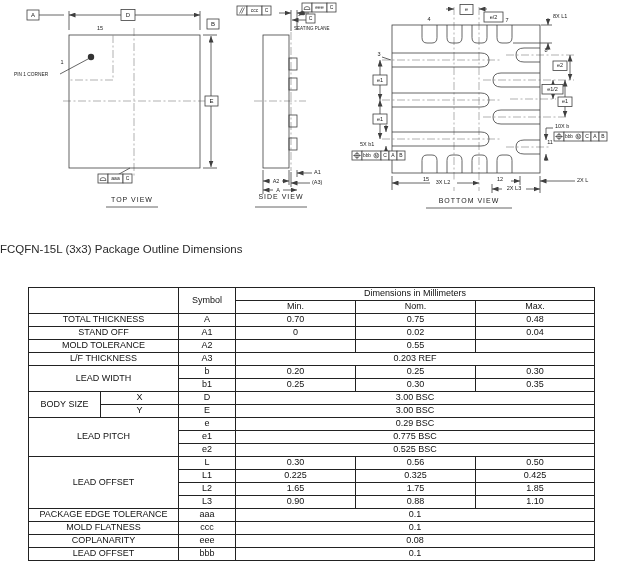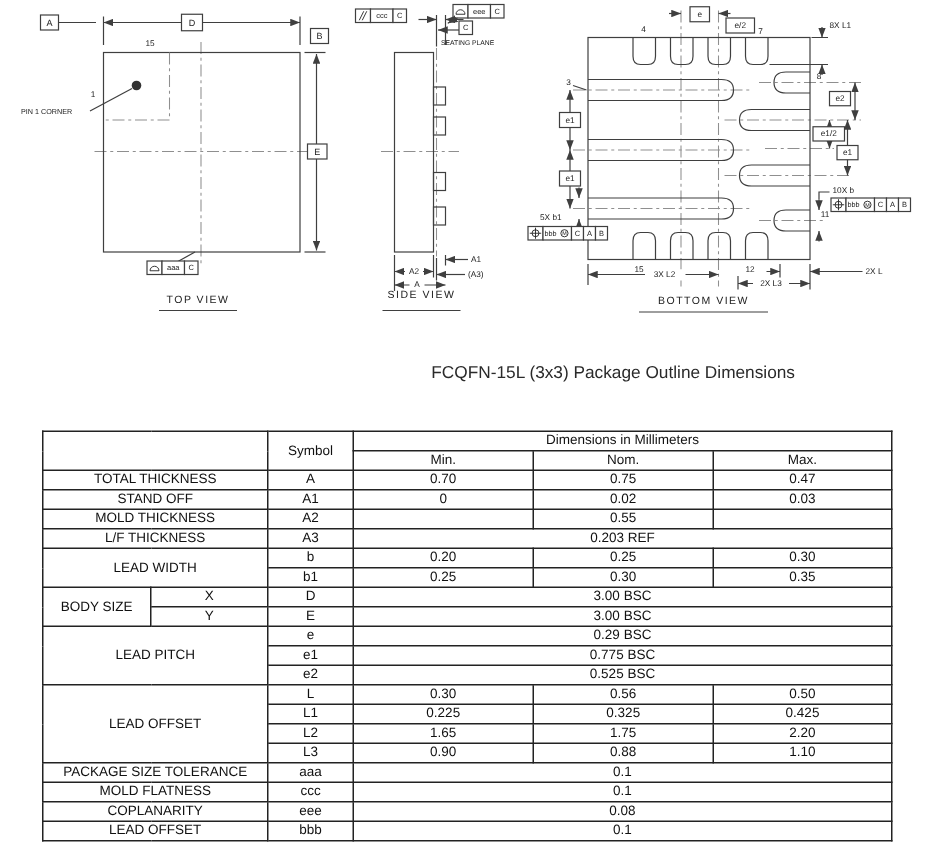--- a/index.html
+++ b/index.html
@@ -7,21 +7,21 @@
         font-family:"Liberation Sans",sans-serif;color:#1f1f1f;}
   svg.dwg{position:absolute;top:0;}
   svg.dwg text{font-family:"Liberation Sans",sans-serif;fill:#222;dominant-baseline:middle;}
   .ln{stroke:#3f3f3f;stroke-width:0.8;fill:none;}
   .cl{stroke:#8f8f8f;stroke-width:0.7;fill:none;stroke-dasharray:8 2.5 2 2.5;}
   .bx{fill:#fff;stroke:#3f3f3f;stroke-width:0.8;}
   .wb{fill:#fff;stroke:none;}
   .thin{stroke:#222;stroke-width:0.6;fill:none;}
   .dot{fill:#333;stroke:none;}
   .t5{font-size:5px;} .t48{font-size:4.8px;} .t55{font-size:5.5px;} .t6{font-size:6px;} .t7{font-size:7px;letter-spacing:1px;}
-  .title{position:absolute;left:0;top:243px;width:530px;text-align:right;font-size:11.5px;color:#2a2a2a;}
+  .title{position:absolute;left:0;top:243px;width:530px;text-align:left;font-size:11.5px;color:#2a2a2a;}
   table.dims{position:absolute;left:28px;top:287px;width:566px;border-collapse:collapse;table-layout:fixed;padding-left:46px;}
   table.dims td{border:1px solid #222;font-size:9px;text-align:center;vertical-align:middle;
                 height:12px;padding:0;line-height:1.05;color:#111;overflow:hidden;white-space:nowrap;}
 </style>
 </head>
 <body>
 
 <div class="page">
 
   <svg class="dwg" style="left:10px" width="220" height="220" viewBox="0 0 220 220">
@@ -328,31 +328,31 @@
       <tr>
         <td>Min.</td>
         <td>Nom.</td>
         <td>Max.</td>
       </tr>
       <tr>
         <td colspan="2">TOTAL THICKNESS</td>
         <td>A</td>
         <td>0.70</td>
         <td>0.75</td>
-        <td>0.47</td>
+        <td>0.48</td>
       </tr>
       <tr>
         <td colspan="2">STAND OFF</td>
         <td>A1</td>
         <td>0</td>
         <td>0.02</td>
-        <td>0.03</td>
-      </tr>
-      <tr>
-        <td colspan="2">MOLD THICKNESS</td>
+        <td>0.04</td>
+      </tr>
+      <tr>
+        <td colspan="2">MOLD TOLERANCE</td>
         <td>A2</td>
         <td></td>
         <td>0.55</td>
         <td></td>
       </tr>
       <tr>
         <td colspan="2">L/F THICKNESS</td>
         <td>A3</td>
         <td colspan="3">0.203 REF</td>
       </tr>
@@ -403,30 +403,30 @@
       <tr>
         <td>L1</td>
         <td>0.225</td>
         <td>0.325</td>
         <td>0.425</td>
       </tr>
       <tr>
         <td>L2</td>
         <td>1.65</td>
         <td>1.75</td>
-        <td>2.20</td>
+        <td>1.85</td>
       </tr>
       <tr>
         <td>L3</td>
         <td>0.90</td>
         <td>0.88</td>
         <td>1.10</td>
       </tr>
       <tr>
-        <td colspan="2">PACKAGE SIZE TOLERANCE</td>
+        <td colspan="2">PACKAGE EDGE TOLERANCE</td>
         <td>aaa</td>
         <td colspan="3">0.1</td>
       </tr>
       <tr>
         <td colspan="2">MOLD FLATNESS</td>
         <td>ccc</td>
         <td colspan="3">0.1</td>
       </tr>
       <tr>
         <td colspan="2">COPLANARITY</td>

